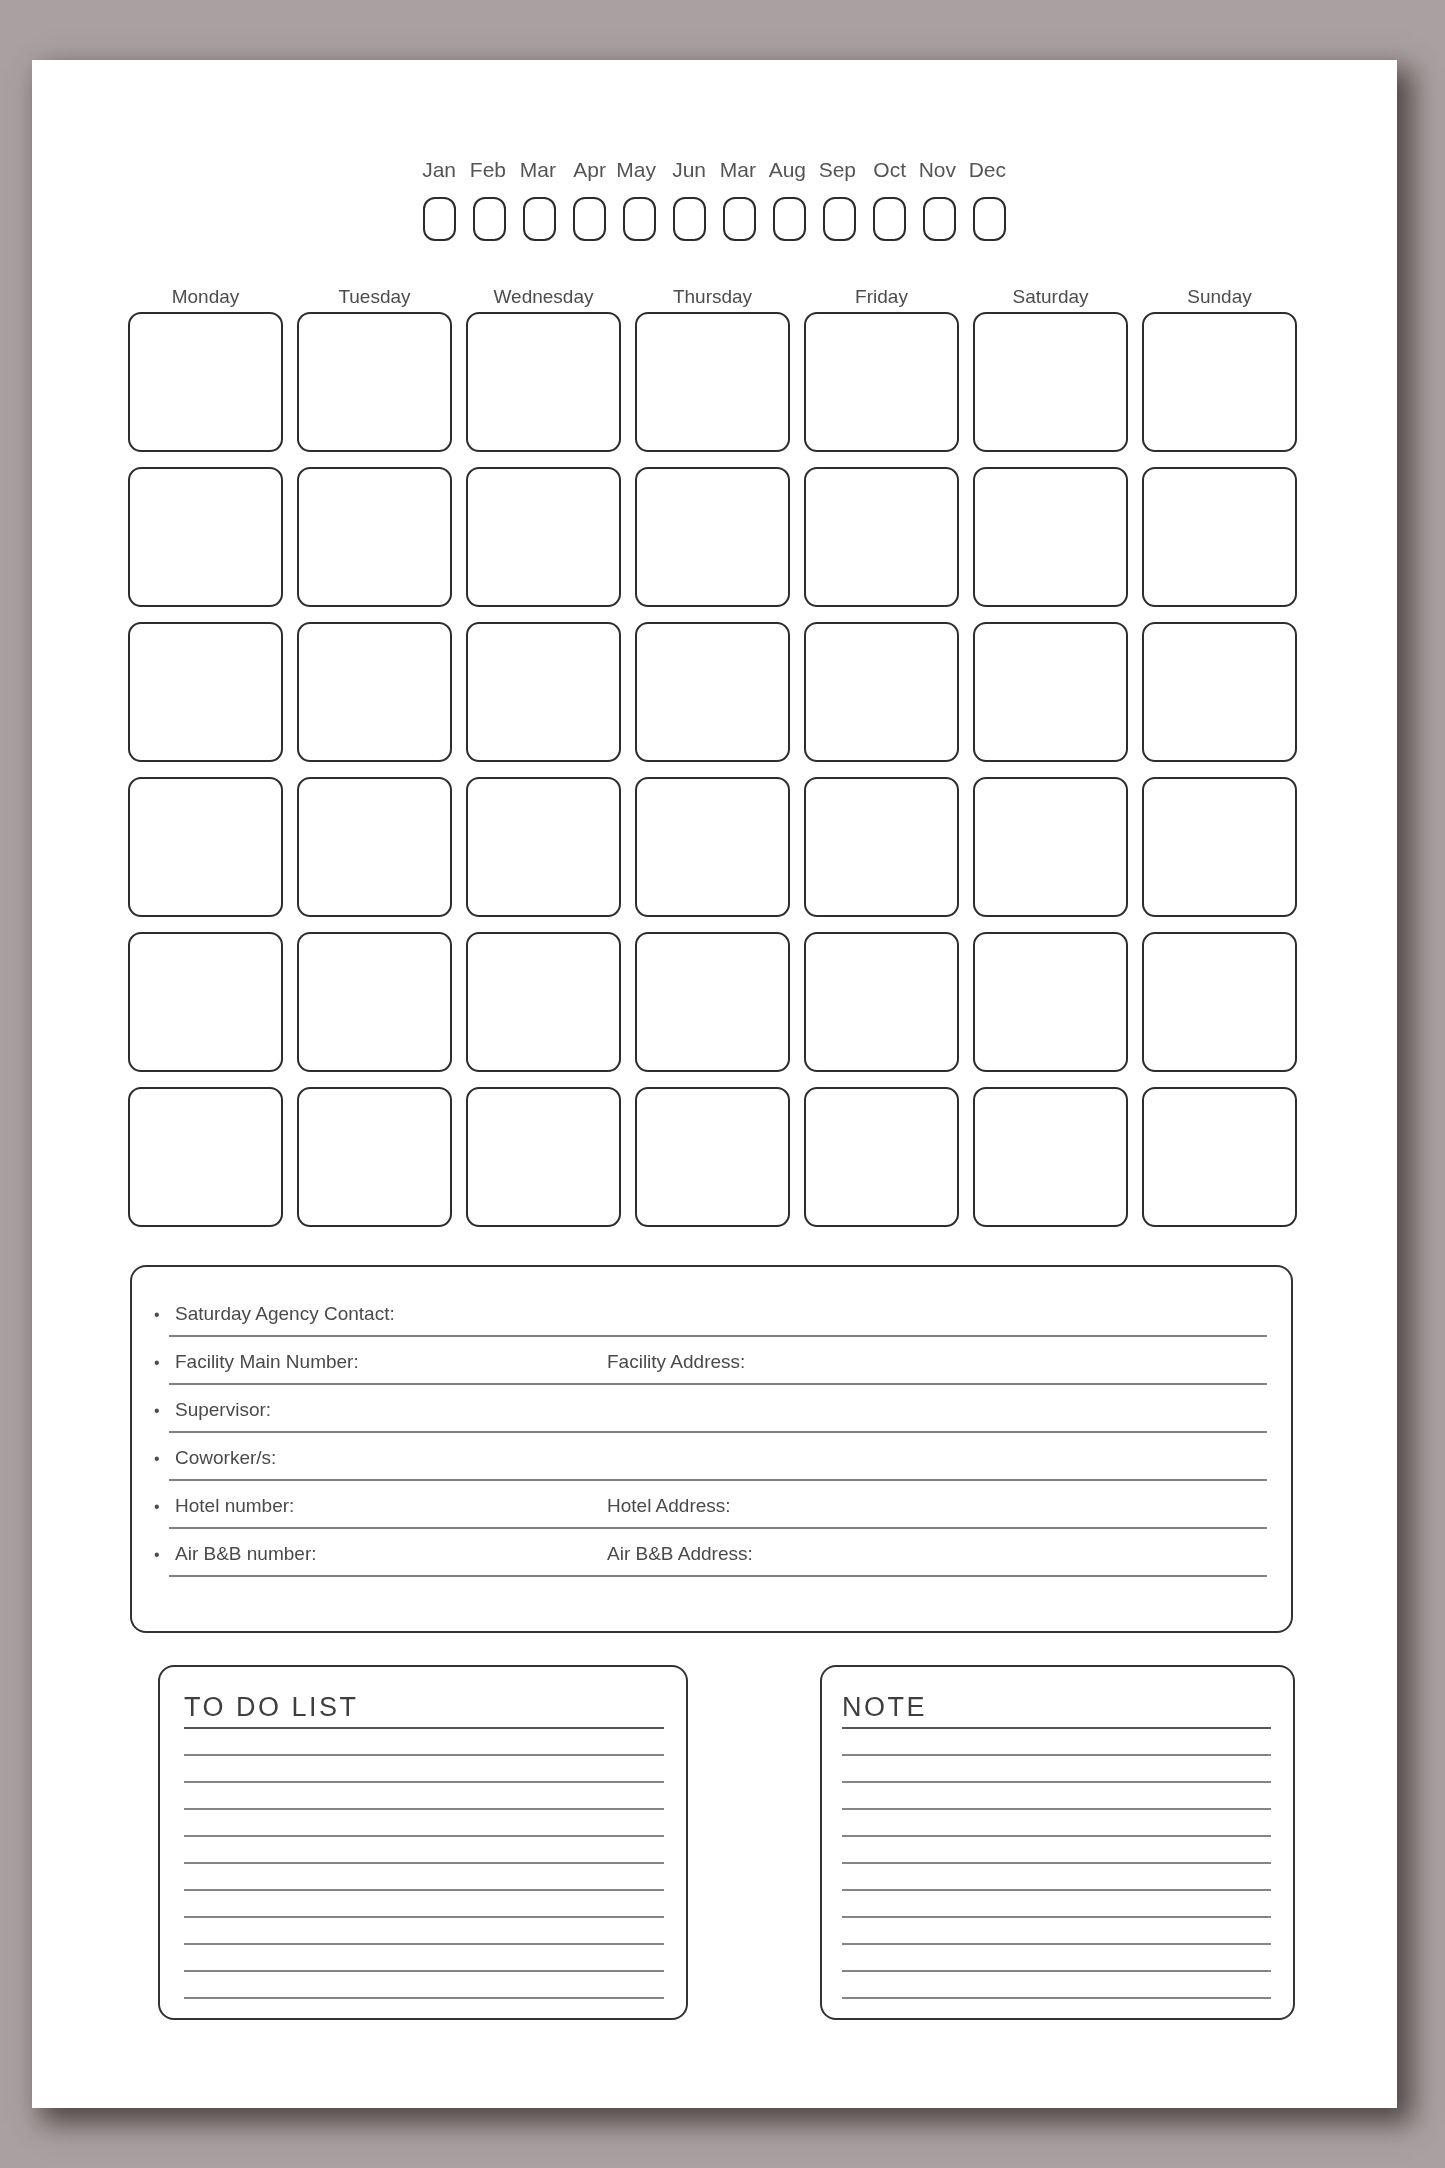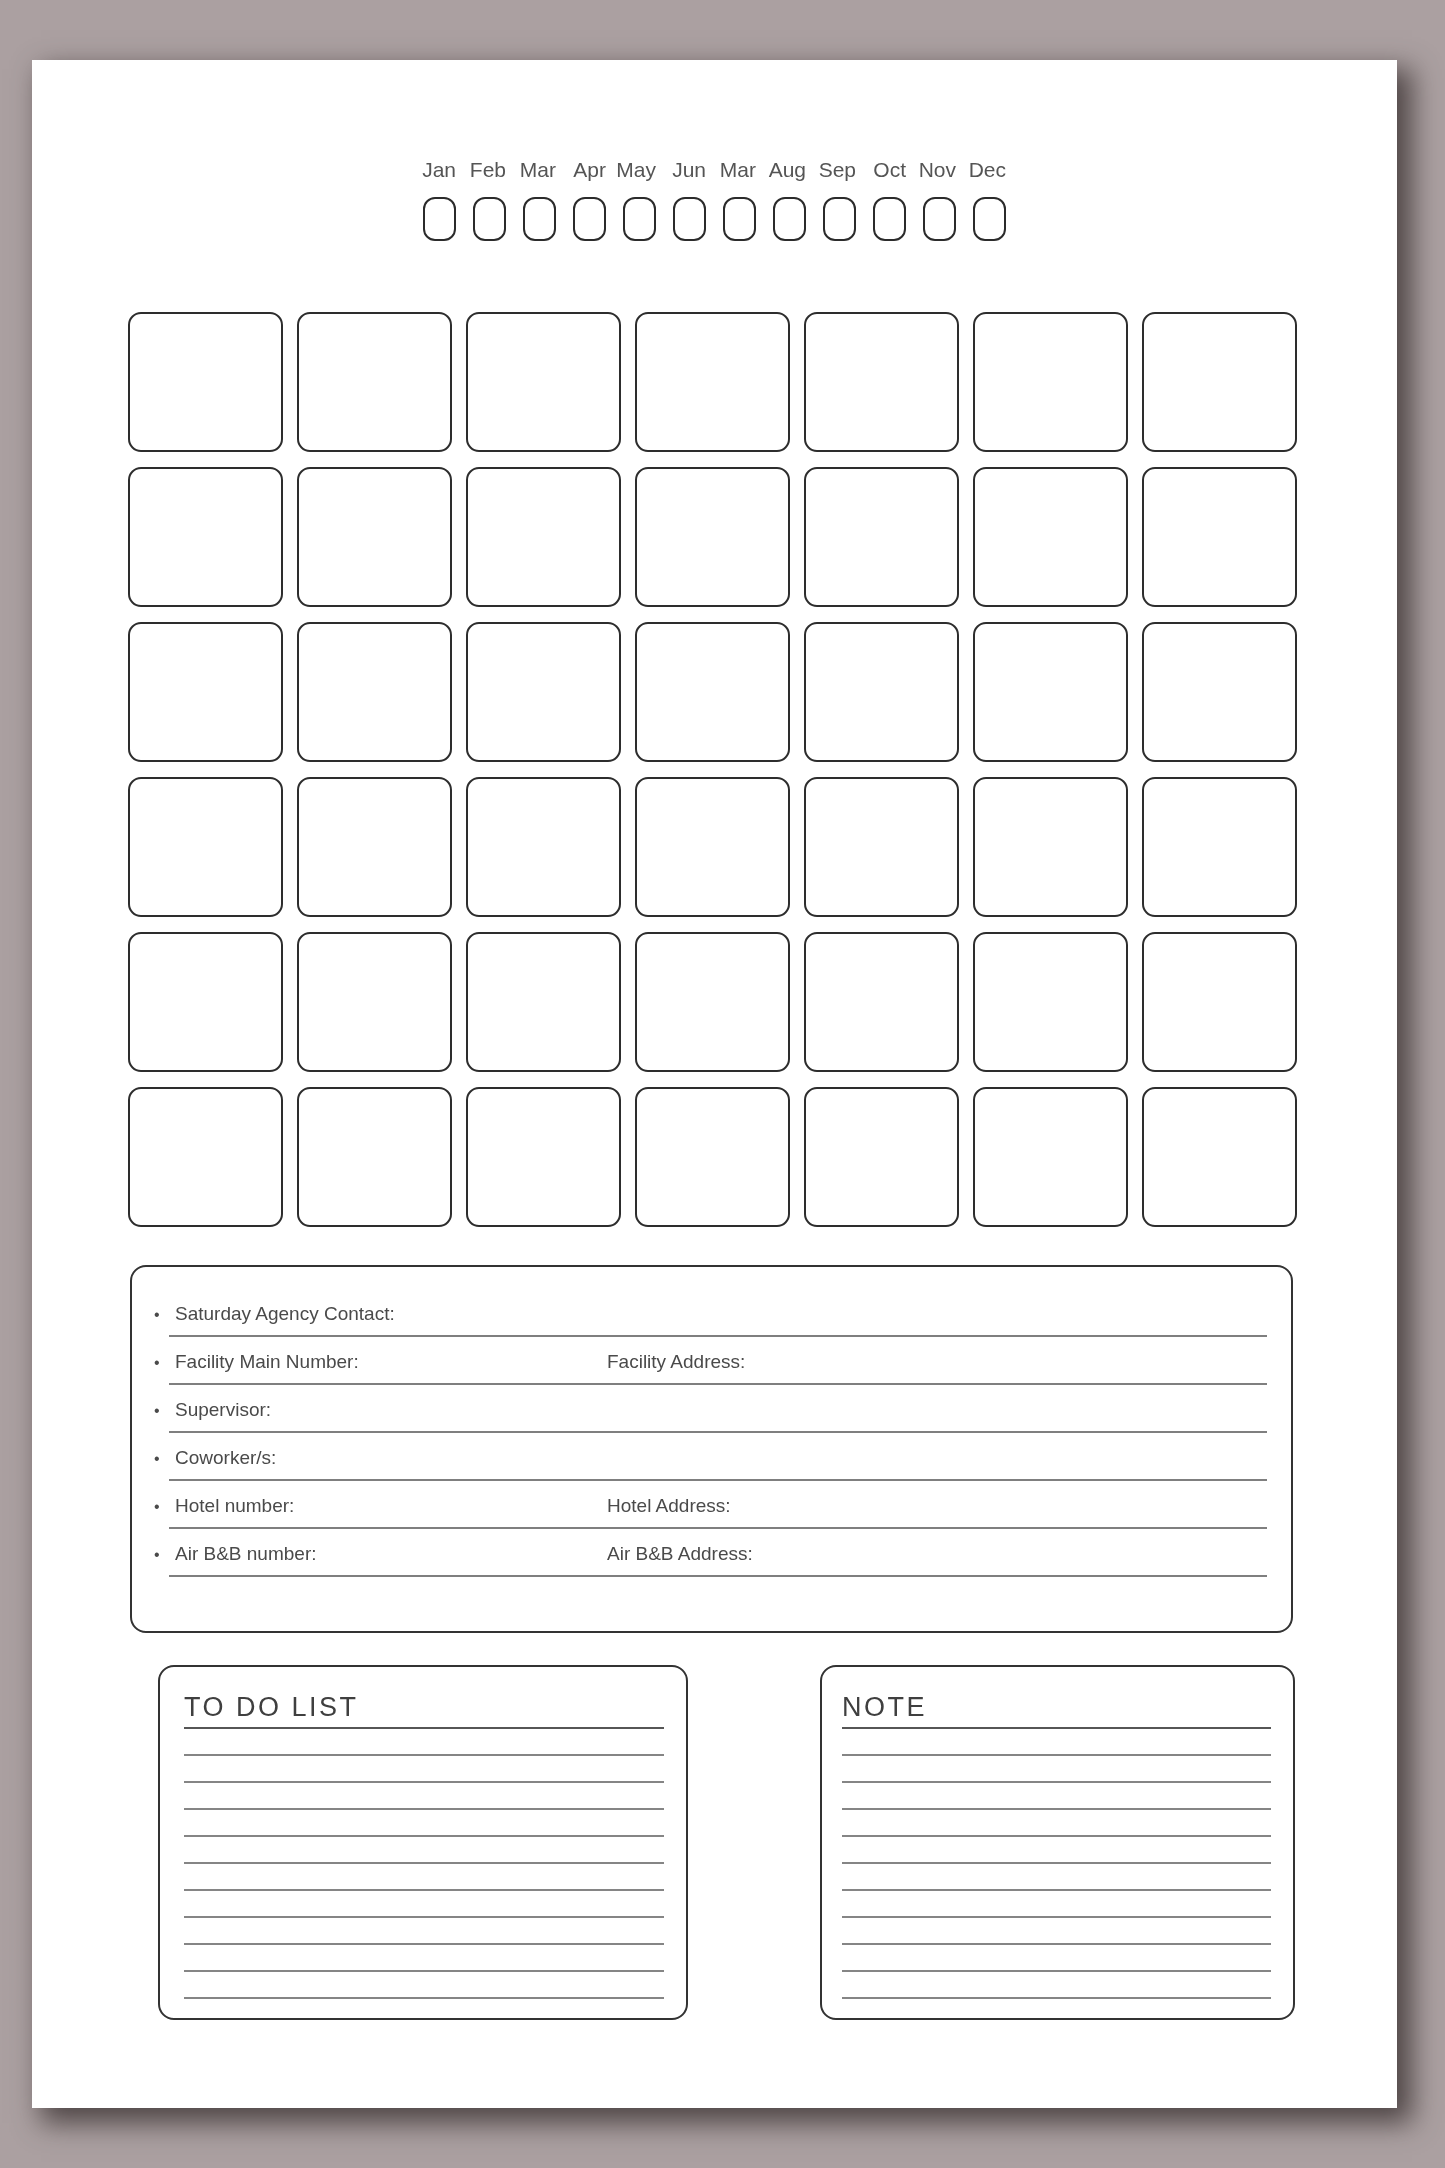--- a/index.html
+++ b/index.html
@@ -130,20 +130,29 @@
       <div class="month-col">
         <div class="month-label">Nov</div>
         <div class="month-checkbox"></div>
       </div>
       <div class="month-col">
         <div class="month-label">Dec</div>
         <div class="month-checkbox"></div>
       </div>
     </div>
 
+  <div class="weekday-row">
+      <div class="weekday">Monday</div>
+      <div class="weekday">Tuesday</div>
+      <div class="weekday">Wednesday</div>
+      <div class="weekday">Thursday</div>
+      <div class="weekday">Friday</div>
+      <div class="weekday">Saturday</div>
+      <div class="weekday">Sunday</div>
+    </div>
 
   <div class="calendar-grid">
       <div class="day-cell"></div>
       <div class="day-cell"></div>
       <div class="day-cell"></div>
       <div class="day-cell"></div>
       <div class="day-cell"></div>
       <div class="day-cell"></div>
       <div class="day-cell"></div>
       <div class="day-cell"></div>

